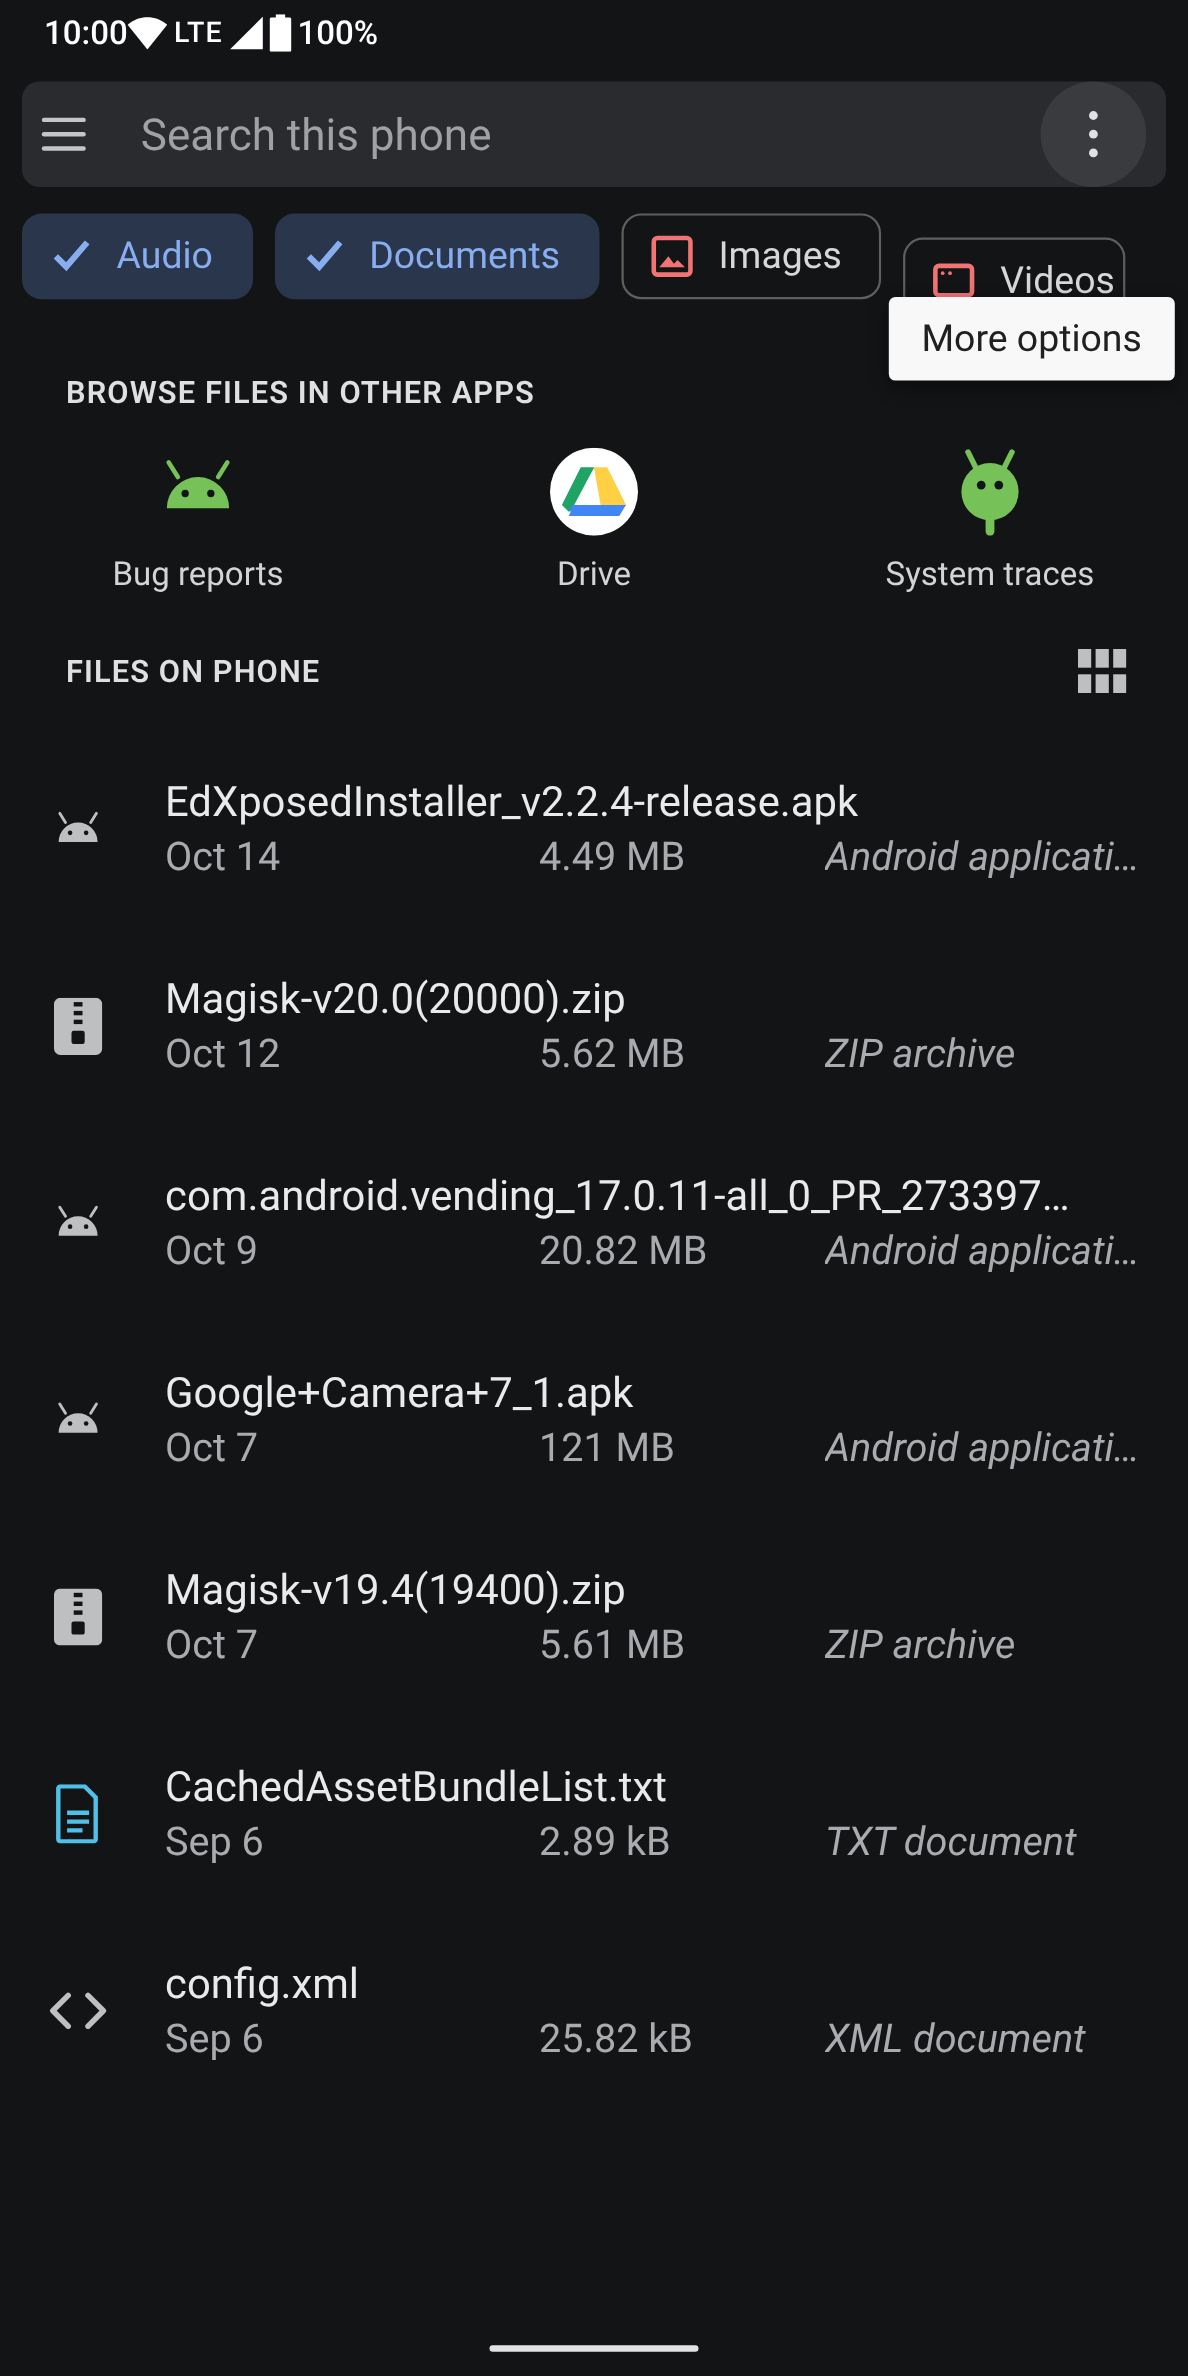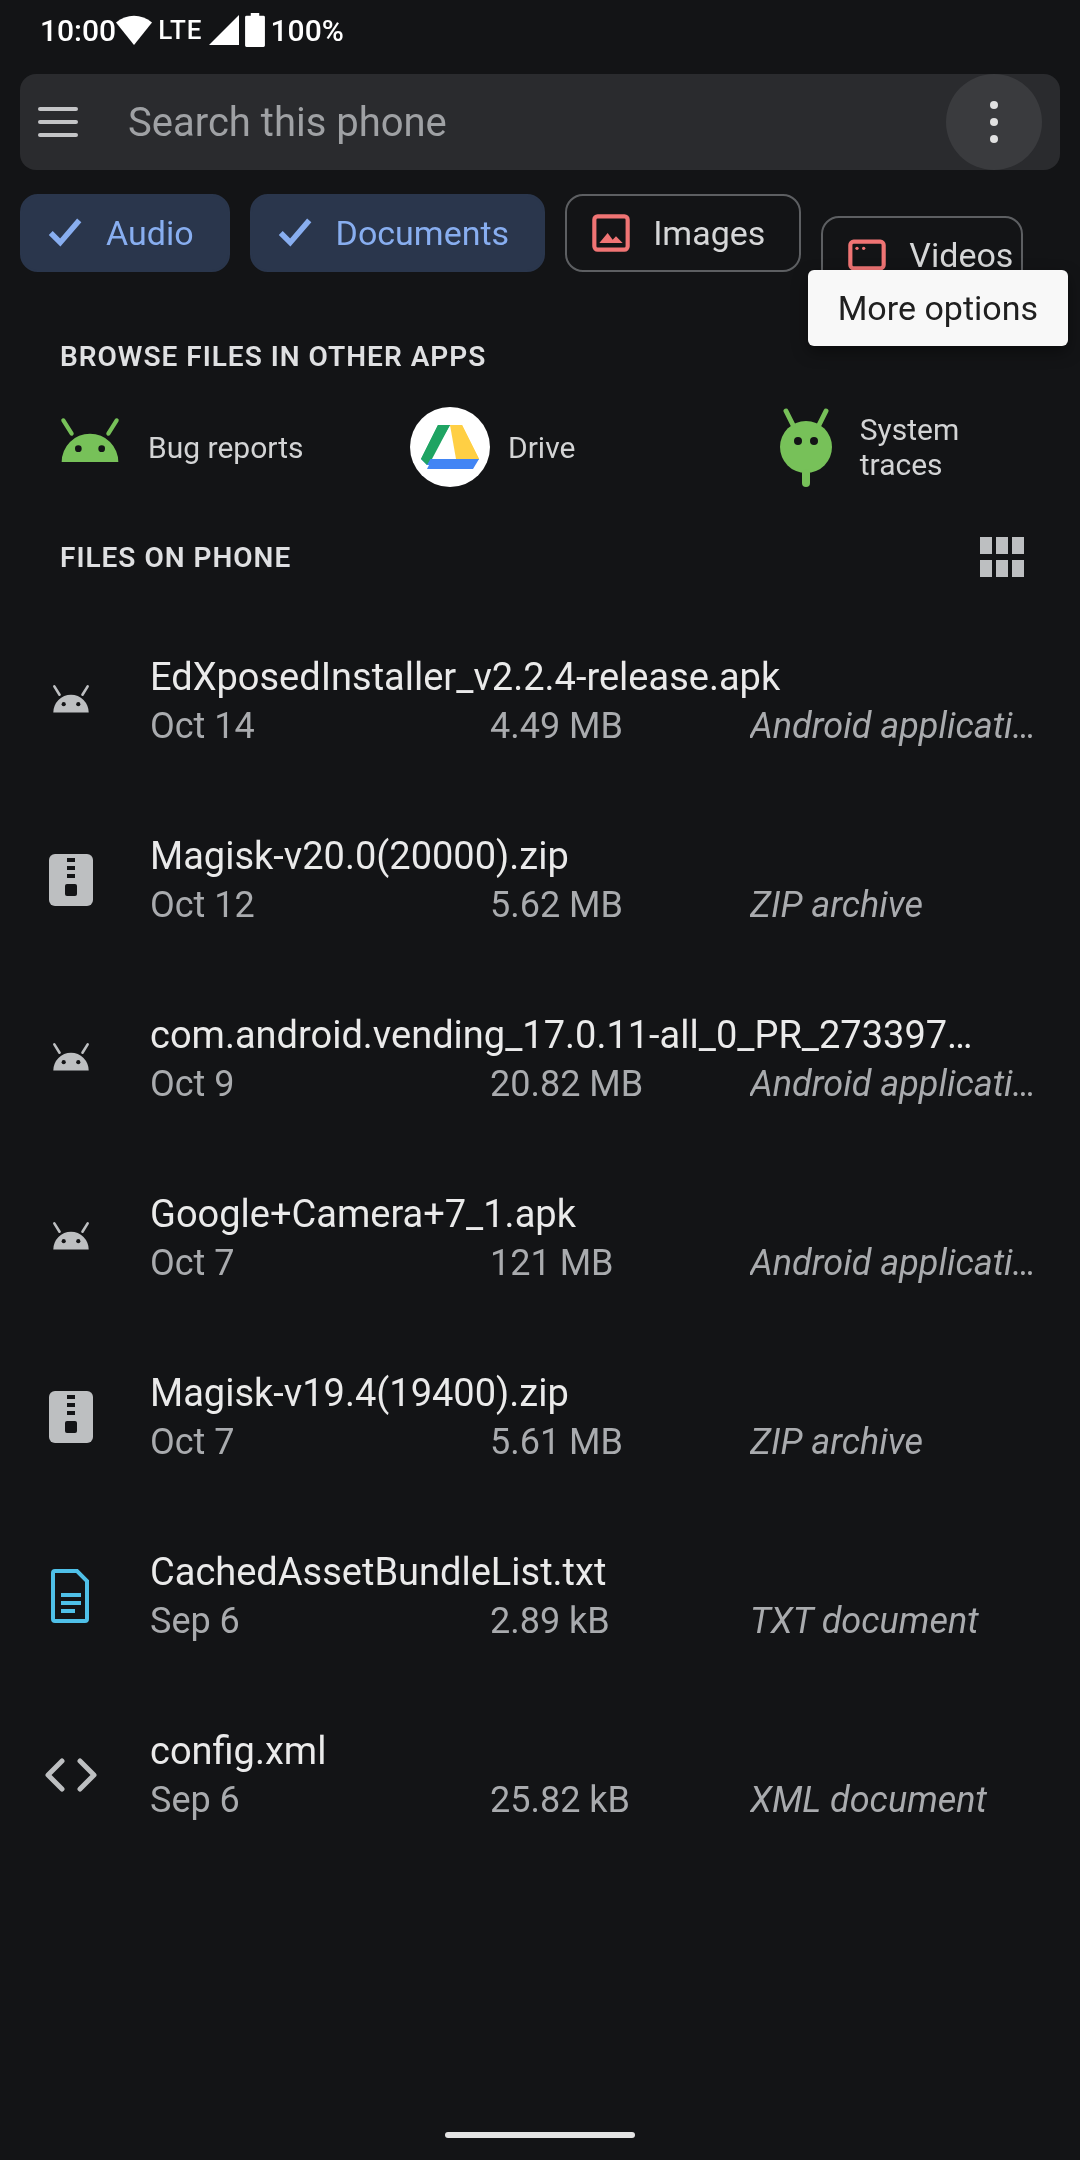--- a/index.html
+++ b/index.html
@@ -111,21 +111,21 @@
     color: var(--text-header);
     padding: 28px 60px 20px;
   }
 
   
   .apps-row {
     display:flex;
     justify-content: space-around;
     padding: 14px 0 30px;
   }
-  .app-item { display:flex; flex-direction:row; align-items:center; gap:18px; width:260px;}
+  .app-item { display:flex; flex-direction:column; align-items:center; gap:18px; width:260px;}
   .app-icon-wrap { width:80px;height:80px; display:flex;align-items:center;justify-content:center;}
   .app-label { font-size:30px; color:#d3d4d5; font-weight:400; }
 
   
   .files-header-row {
     display:flex; align-items:center; justify-content:space-between;
     padding: 20px 56px 6px 60px;
   }
   .grid-btn svg{display:block;}
 

